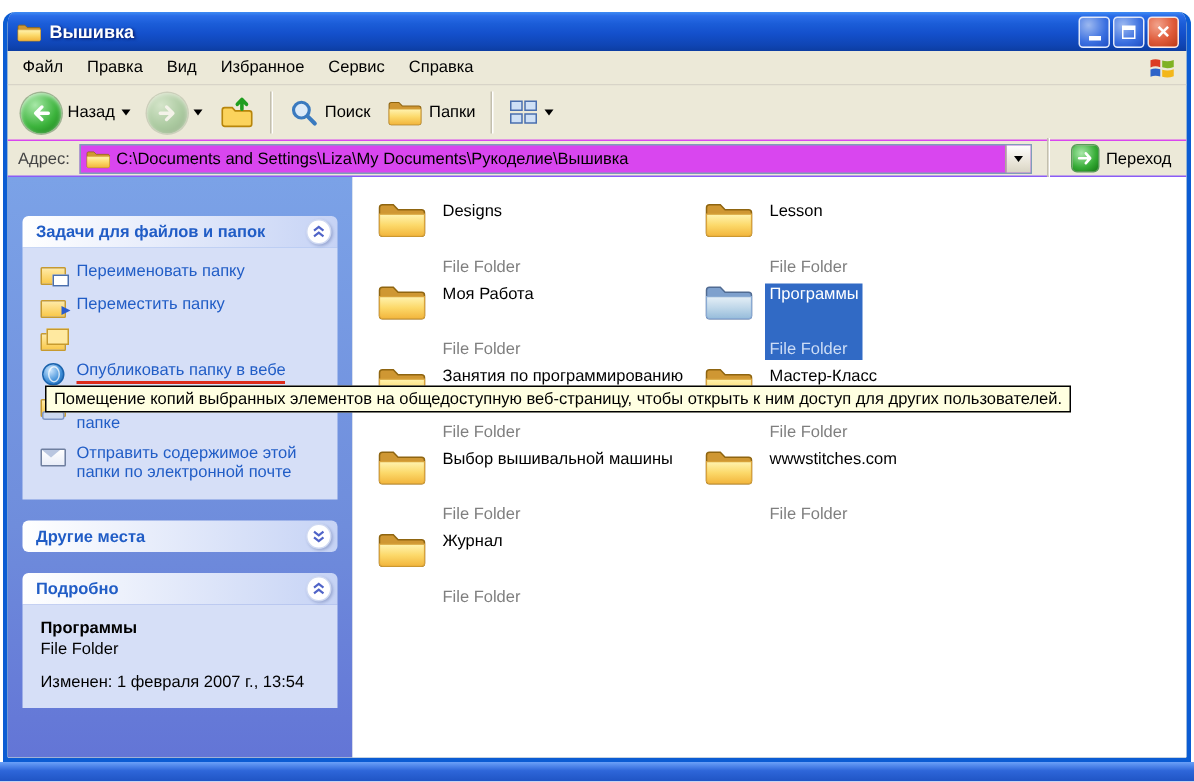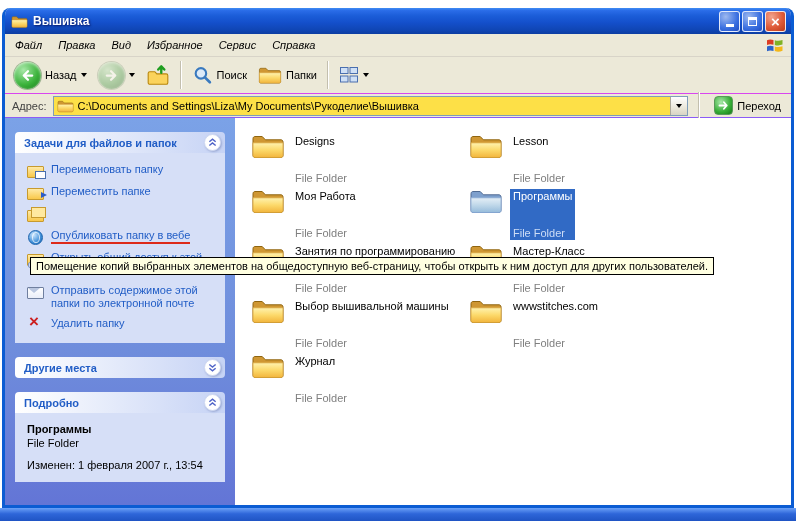--- a/index.html
+++ b/index.html
@@ -17,49 +17,49 @@
   .ctl-btn{width:21px;height:21px;border-radius:3px;border:1px solid rgba(255,255,255,.85);display:flex;align-items:center;justify-content:center;cursor:pointer;}
   .btn-min,.btn-max{background:radial-gradient(circle at 30% 25%,#9db9f0,#3a6fe0 60%,#1f4ec4);}
   .btn-close{background:radial-gradient(circle at 30% 25%,#f2a38c,#df5b3a 55%,#bb3918);}
   .glyph-min{width:8px;height:3px;background:#fff;margin-top:9px;}
   .glyph-max{width:9px;height:9px;border:1px solid #fff;border-top:3px solid #fff;}
   .glyph-close::before{content:'×';color:#fff;font-size:15px;font-weight:bold;line-height:1;}
 
   
   .menubar{height:23px;flex:none;display:flex;align-items:center;background:#ece9d8;border-bottom:1px solid #d8d4c8;padding:0 2px;}
   .menu-items{display:flex;align-items:center;}
-  .menu-item{padding:4px 8px;color:#000;cursor:default;font-style:italic;}
+  .menu-item{padding:4px 8px;color:#000;cursor:default;}
   .win-logo{margin-left:auto;margin-right:3px;display:flex;align-items:center;}
 
   
   .toolbar{height:37px;flex:none;display:flex;align-items:center;background:#ece9d8;border-bottom:1px solid #d946ef;padding:0 4px;gap:1px;}
   .tbtn{display:flex;align-items:center;gap:4px;padding:3px 5px;border-radius:3px;cursor:pointer;}
   .tbtn .lbl{font-size:11px;color:#000;}
   .nav-circle{width:27px;height:27px;border-radius:50%;flex:none;display:flex;align-items:center;justify-content:center;
     background:radial-gradient(circle at 35% 30%,#a8e8a8,#3db43d 55%,#1f8a1f 85%,#156f15);
     box-shadow:0 0 0 1px rgba(40,100,40,.4), inset 0 1px 3px rgba(255,255,255,.7);}
   .nav-circle.disabled{opacity:.45;filter:grayscale(.4);}
   .caret{width:0;height:0;border-left:3px solid transparent;border-right:3px solid transparent;border-top:4px solid #000;}
   .tb-sep{width:2px;height:28px;border-left:1px solid #c3bfae;border-right:1px solid #fff;margin:0 4px;flex:none;}
   .tb-ico{display:flex;align-items:center;}
 
   
   .addressbar{height:24px;flex:none;display:flex;align-items:center;background:#ece9d8;border-bottom:1px solid #8b5cf6;padding:0 2px 0 7px;gap:6px;}
   .addr-label{color:#444;flex:none;}
-  .addr-box{flex:1;height:20px;background:#fde047;border:1px solid #7f9db9;display:flex;align-items:center;gap:4px;padding-left:3px;min-width:0;cursor:text;}
+  .addr-box{flex:1;height:20px;background:#d946ef;border:1px solid #7f9db9;display:flex;align-items:center;gap:4px;padding-left:3px;min-width:0;cursor:text;}
   .addr-text{flex:1;white-space:nowrap;overflow:hidden;color:#000;}
   .addr-drop{width:17px;height:18px;flex:none;background:linear-gradient(180deg,#fefefe,#e6e2d4 70%,#d8d4c4);
     border-left:1px solid #aca899;display:flex;align-items:center;justify-content:center;cursor:pointer;}
   .go{display:flex;align-items:center;gap:4px;padding:0 8px 0 4px;cursor:pointer;}
   .go-icon{width:19px;height:19px;border-radius:4px;flex:none;display:flex;align-items:center;justify-content:center;
     background:radial-gradient(circle at 35% 30%,#a8e8a8,#36ac36 60%,#157a15);border:1px solid #5a9a5a;}
 
   
   .content{flex:1;display:flex;min-height:0;}
-  .sidebar{width:230px;flex:none;background:linear-gradient(180deg,#7ba2e7 0%,#6f8ddc 60%,#6375d6 100%);padding:14px 10px 0 10px;overflow:hidden;}
+  .sidebar{width:230px;flex:none;background:linear-gradient(180deg,#7ba2e7 0%,#6f8ddc 60%,#6375d6 100%);padding:26px 10px 0 10px;overflow:hidden;}
   .panel{margin-bottom:14px;}
   #panel-other{margin-bottom:14px;}
   .panel-header{height:21px;display:flex;align-items:center;justify-content:space-between;padding:0 4px 0 9px;
     border-radius:4px 4px 0 0;background:linear-gradient(90deg,#ffffff,#c6d3f5);color:#215dc6;font-weight:bold;cursor:pointer;}
   .panel.collapsed .panel-header{border-radius:4px;}
   .chevron{width:17px;height:17px;border-radius:50%;background:#fff;border:1px solid #cfd9f2;flex:none;
     display:flex;align-items:center;justify-content:center;box-shadow:1px 1px 2px rgba(20,40,110,.25);cursor:pointer;}
   .chevron svg{display:block;}
   .chevron.down svg{transform:rotate(180deg);}
   .panel-body{background:#d6dff7;padding:10px 6px 11px 12px;}
@@ -265,21 +265,21 @@
         </div>
         <div class="panel-body">
 
             <div class="task-item">
               <span class="task-icon rename-folder-icon"></span>
               <span class="task-label">Переименовать папку</span>
             </div>
 
             <div class="task-item">
               <span class="task-icon move-folder-icon"></span>
-              <span class="task-label">Переместить папке</span>
+              <span class="task-label">Переместить папку</span>
             </div>
 
             <div class="task-item">
               <span class="task-icon copy-folder-icon"></span>
             </div>
 
             <div class="task-item hovered">
               <span class="task-icon publish-web-icon"></span>
               <span class="task-label">Опубликовать папку в вебе</span>
             </div>
@@ -287,24 +287,20 @@
             <div class="task-item">
               <span class="task-icon share-folder-icon"></span>
               <span class="task-label">Открыть общий доступ к этой папке</span>
             </div>
 
             <div class="task-item">
               <span class="task-icon email-icon"></span>
               <span class="task-label">Отправить содержимое этой папки по электронной почте</span>
             </div>
 
-            <div class="task-item">
-              <span class="task-icon delete-folder-icon"></span>
-              <span class="task-label">Удалить папку</span>
-            </div>
           </div>
       </div>
 
       <div class="panel collapsed" id="panel-other">
         <div class="panel-header">
           <span>Другие места</span>
           <span class="chevron down">
             <svg width="9" height="9" viewBox="0 0 10 10">
                 <path d="M1.5 4.2 5 1.4l3.5 2.8M1.5 8.4 5 5.6l3.5 2.8" fill="none" stroke="#5064c8" stroke-width="1.6"></path>
               </svg>

